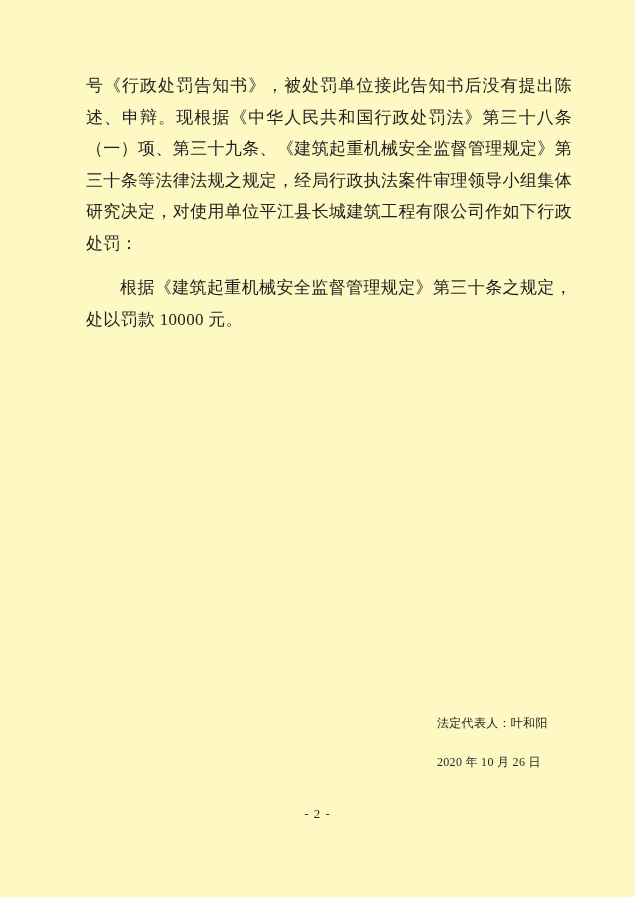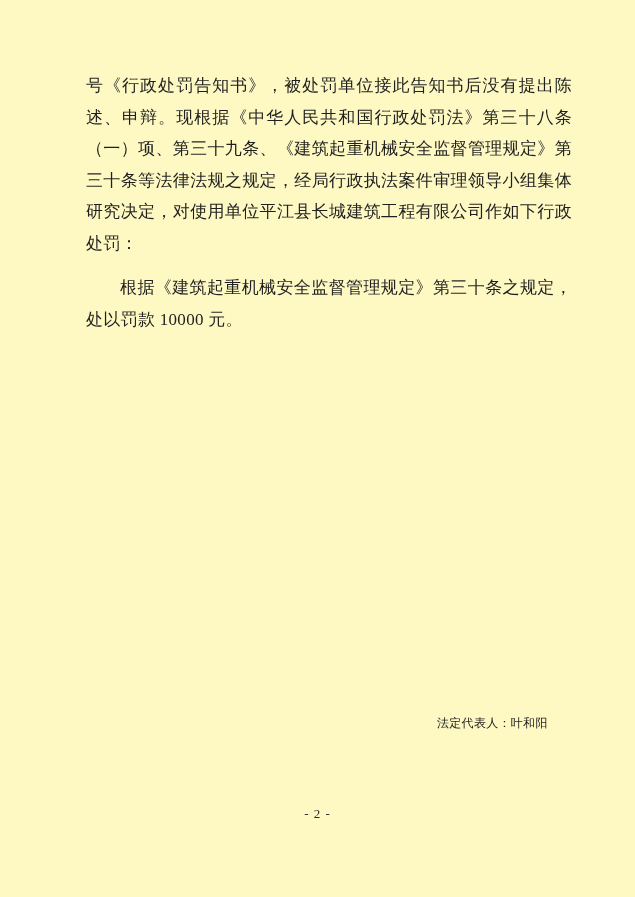--- a/index.html
+++ b/index.html
@@ -57,17 +57,18 @@
 
 <div class="page">
 
   <div class="content">
     <p class="para">号《行政处罚告知书》，被处罚单位接此告知书后没有提出陈述、申辩。现根据《中华人民共和国行政处罚法》第三十八条（一）项、第三十九条、《建筑起重机械安全监督管理规定》第三十条等法律法规之规定，经局行政执法案件审理领导小组集体研究决定，对使用单位平江县长城建筑工程有限公司作如下行政处罚：</p>
     <p class="para indent">根据《建筑起重机械安全监督管理规定》第三十条之规定，处以罚款 10000 元。</p>
   </div>
 
   <div class="signature-block">
     <div>法定代表人：叶和阳</div>
+    <div>2020 年 10 月 26 日</div>
   </div>
 
   <div class="page-number">- 2 -</div>
 
 </div>
 
 </body></html>

